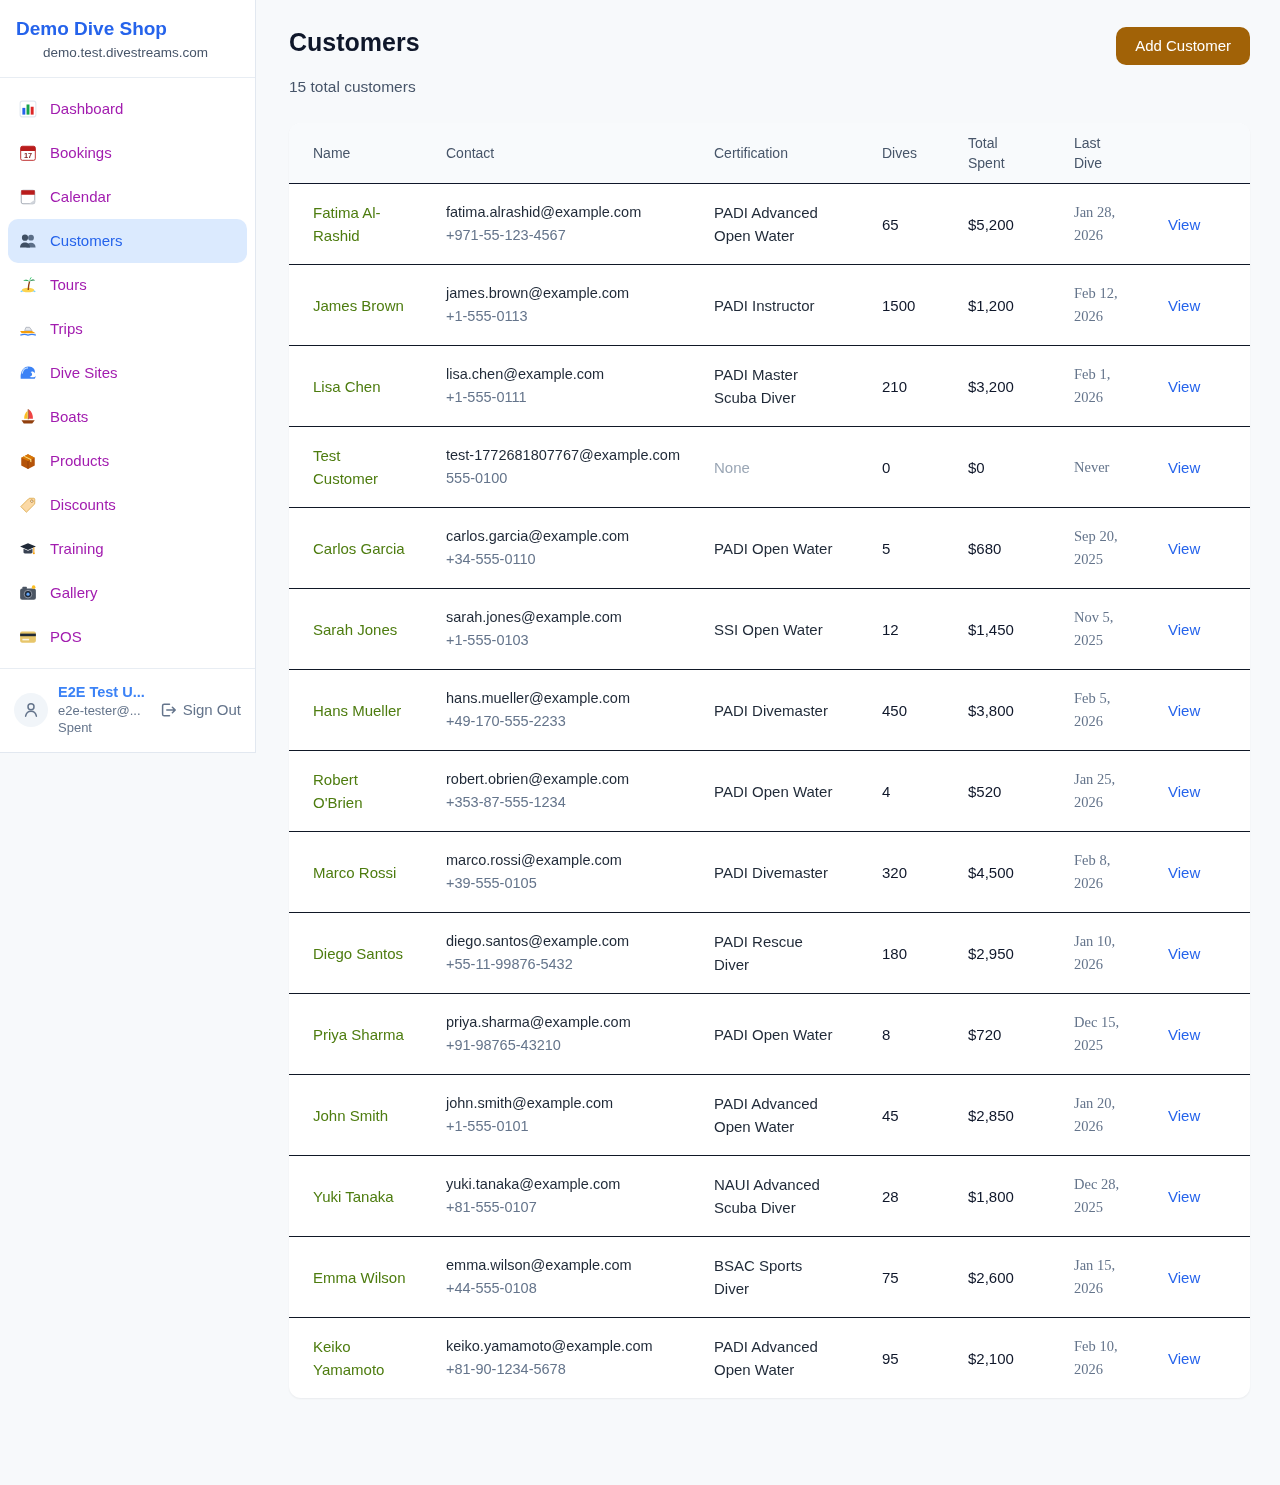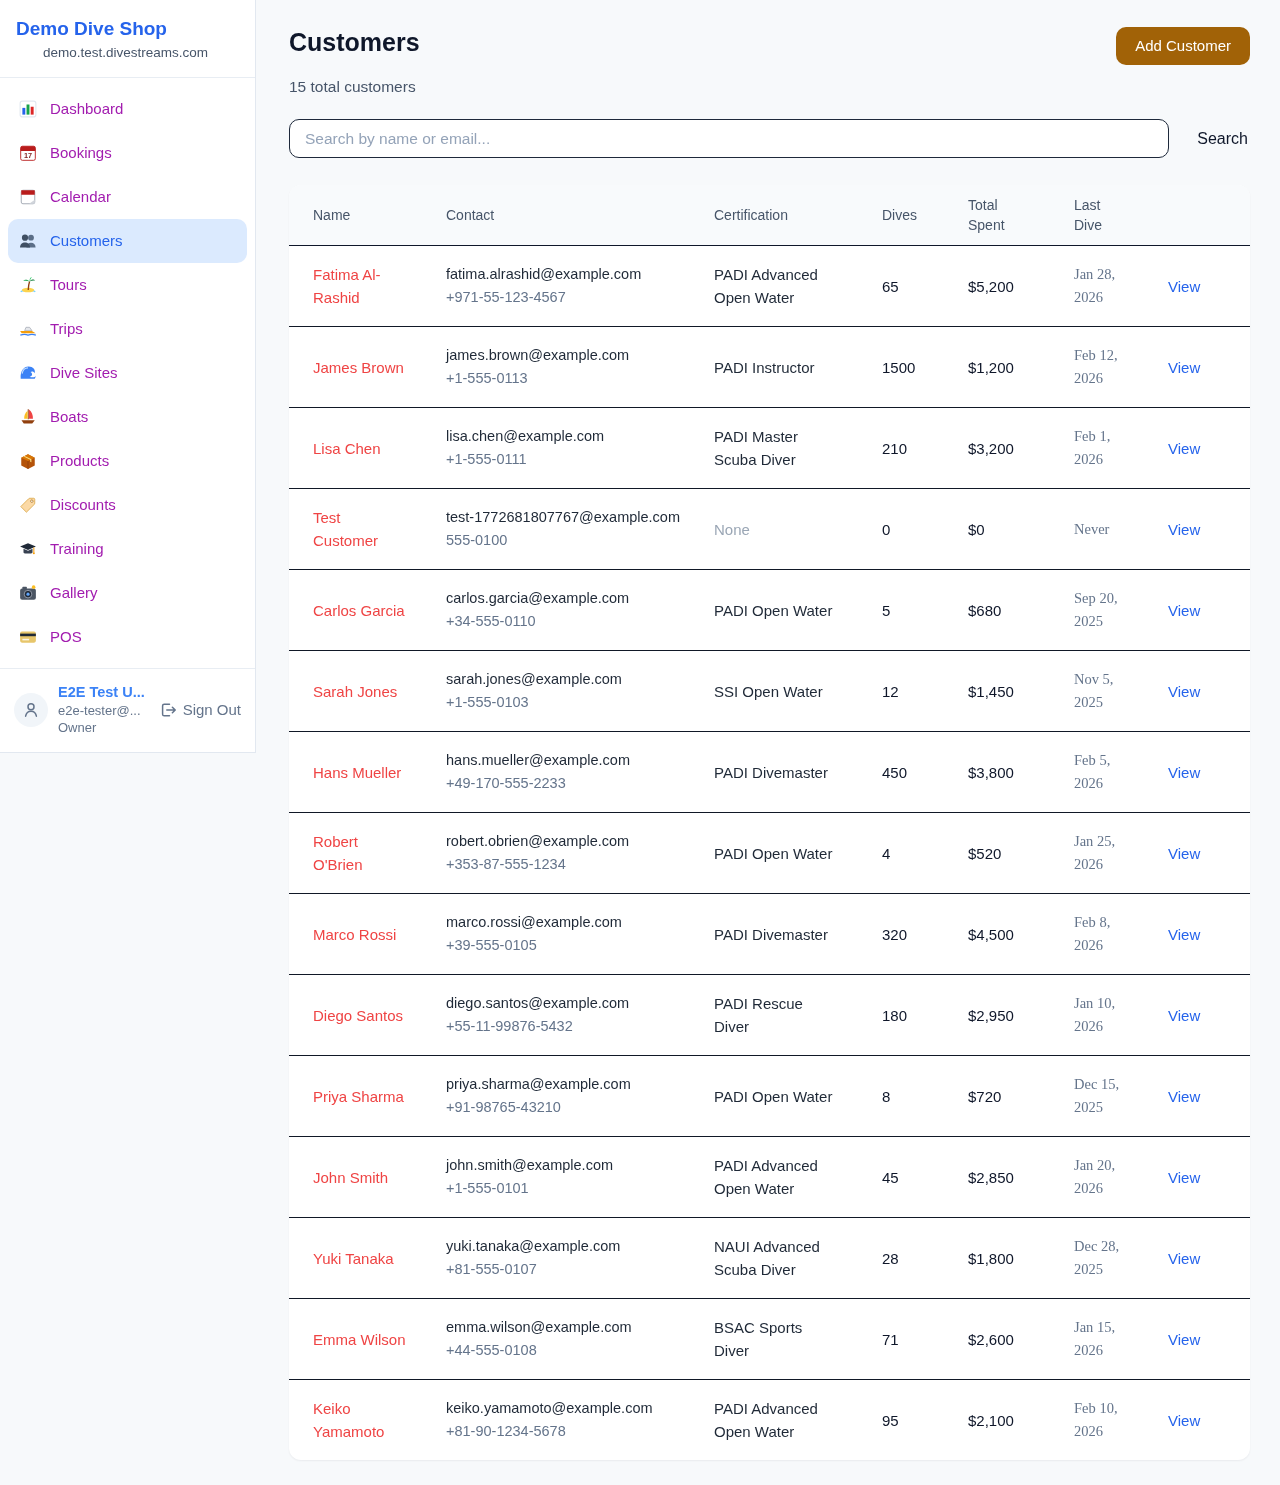--- a/index.html
+++ b/index.html
@@ -91,21 +91,21 @@
   .th-0{width:145px} .th-1{width:268px} .th-2{width:168px}
   .th-3{width:86px}  .th-4{width:106px} .th-5{width:94px} .th-6{width:auto}
   .th-4 .hd { max-width:44px; } .th-5 .hd { max-width:36px; }
 
   tbody td {
     padding:17px 12px; border-bottom:1px solid #111827;
     font-size:15px; line-height:23px; vertical-align:middle;
   }
   tbody tr:last-child td { border-bottom:none; }
   tbody td:first-child { padding-left:24px; }
-  .name-link { color:#ef4444; font-weight:500; text-decoration:none; cursor:pointer; display:inline-block; max-width:94px; }
+  .name-link { color:#4d7c0f; font-weight:500; text-decoration:none; cursor:pointer; display:inline-block; max-width:94px; }
   .email { color:#1f2937; font-size:14.5px; max-width:246px; overflow-wrap:break-word; }
   .phone { color:#64748b; font-size:14.5px; }
   .certbox { color:#1f2937; max-width:124px; }
   .certbox.muted { color:#9aa6b5; }
   .c-dives, .c-spent { color:#0f172a; }
   .lastbox { color:#64748b; font-size:14.5px; max-width:58px;font-family:Liberation Serif, serif; }
   .view-link { color:#2563eb; font-weight:500; text-decoration:none; cursor:pointer; }
 </style>
 </head>
 <body>
@@ -261,45 +261,41 @@
     <div class="user-section">
       <div class="avatar">
         <svg viewBox="0 0 20 20" fill="none" stroke="#64748b" stroke-width="1.5" stroke-linecap="round">
           <circle cx="10" cy="6.8" r="3"></circle>
           <path d="M4.6 16.2c0.6-3.4 2.6-5 5.4-5s4.8 1.6 5.4 5"></path>
         </svg>
       </div>
       <div class="user-info">
         <div class="user-name">E2E Test U...</div>
         <div class="user-email">e2e-tester@...</div>
-        <div class="user-role">Owner</div>
+        <div class="user-role">Spent</div>
       </div>
       <div class="signout">
         <svg viewBox="0 0 16 16" fill="none" stroke="#64748b" stroke-width="1.5" stroke-linecap="round" stroke-linejoin="round">
           <path d="M9.5 2.2H4.2c-0.9 0-1.6 0.7-1.6 1.6v8.4c0 0.9 0.7 1.6 1.6 1.6h5.3"></path>
           <path d="M6.8 8h8.2M12.4 5.2L15.2 8l-2.8 2.8"></path>
         </svg>
         <span>Sign Out</span>
       </div>
     </div>
   </aside>
 
   <main class="main">
     <div class="main-header">
       <div>
         <h1 class="page-title">Customers</h1>
         <div class="page-subtitle">15 total customers</div>
       </div>
       <button class="btn-primary">Add Customer</button>
     </div>
 
-    <div class="search-row">
-      <input class="search-input" type="text" placeholder="Search by name or email..." style="">
-      <button class="search-btn">Search</button>
-    </div>
 
     <div class="table-card">
       <table>
         <thead>
           <tr>
               <th class="th-0">
                 <div class="hd">Name</div>
               </th>
               <th class="th-1">
                 <div class="hd">Contact</div>
@@ -532,21 +528,21 @@
             </tr>
             <tr>
               <td class="c-name"><a class="name-link">Emma Wilson</a></td>
               <td class="c-contact">
                 <div class="email">emma.wilson@example.com</div>
                 <div class="phone">+44-555-0108</div>
               </td>
               <td class="c-cert">
                 <div class="certbox">BSAC Sports Diver</div>
               </td>
-              <td class="c-dives">71</td>
+              <td class="c-dives">75</td>
               <td class="c-spent">$2,600</td>
               <td class="c-last">
                 <div class="lastbox">Jan 15, 2026</div>
               </td>
               <td class="c-view"><a class="view-link">View</a></td>
             </tr>
             <tr>
               <td class="c-name"><a class="name-link">Keiko Yamamoto</a></td>
               <td class="c-contact">
                 <div class="email">keiko.yamamoto@example.com</div>

